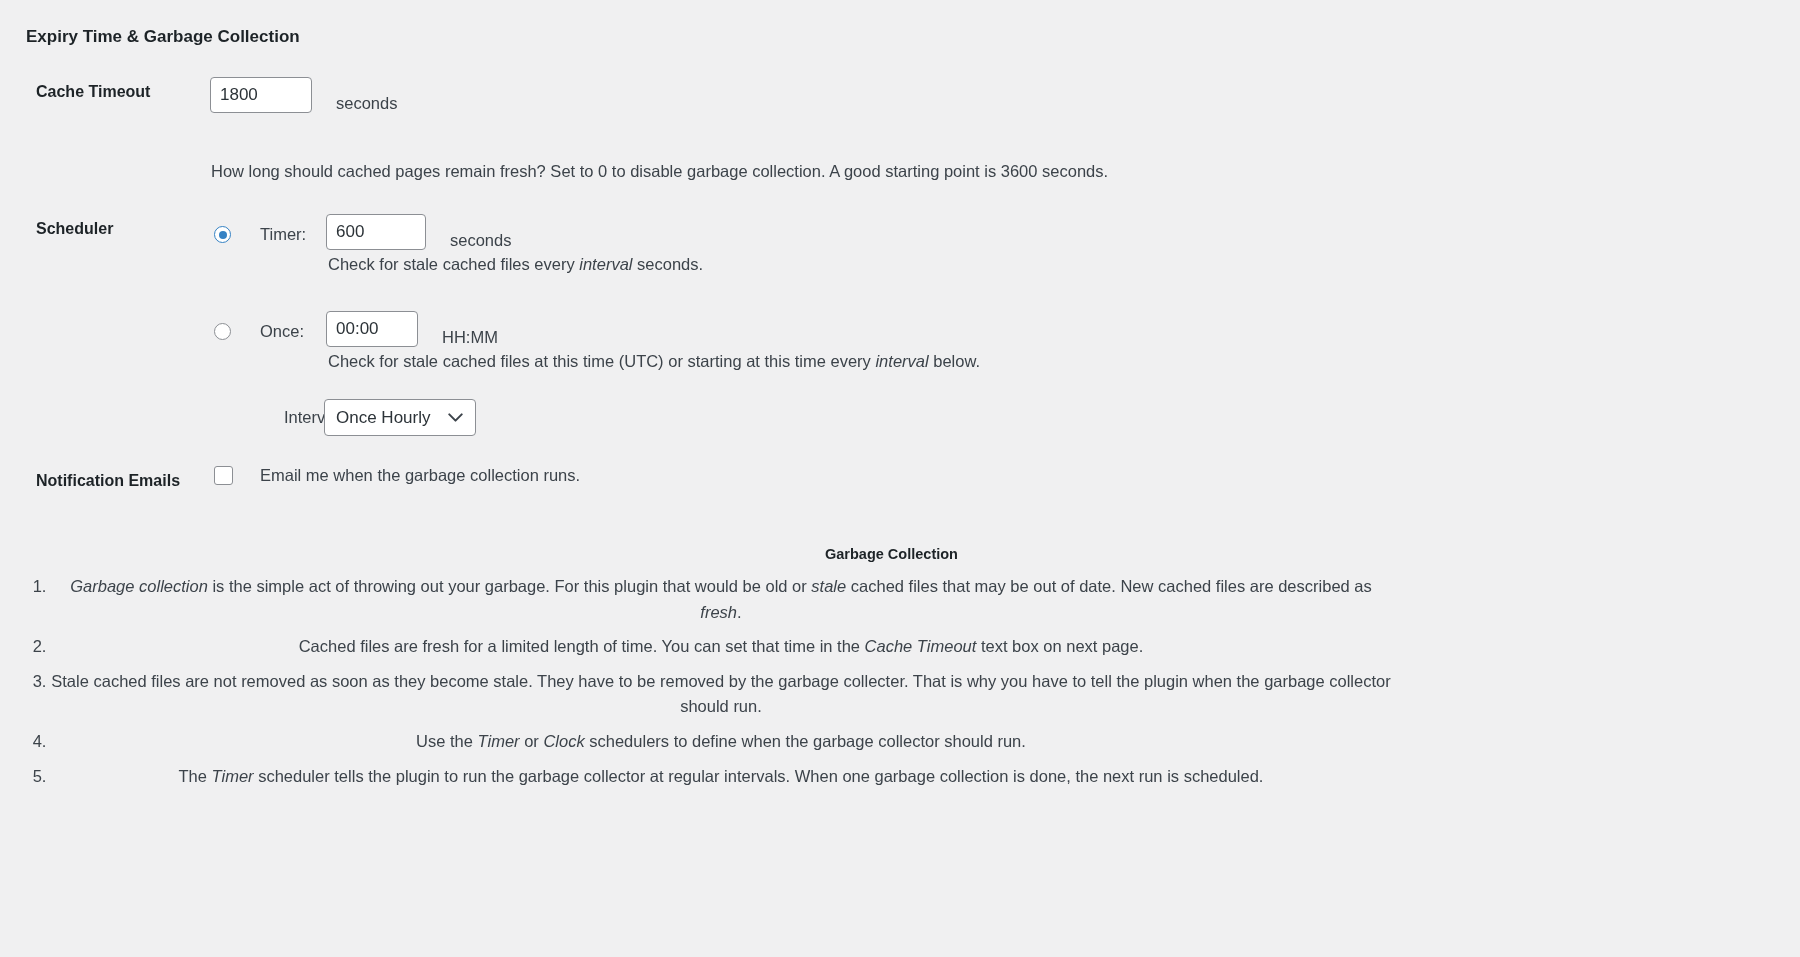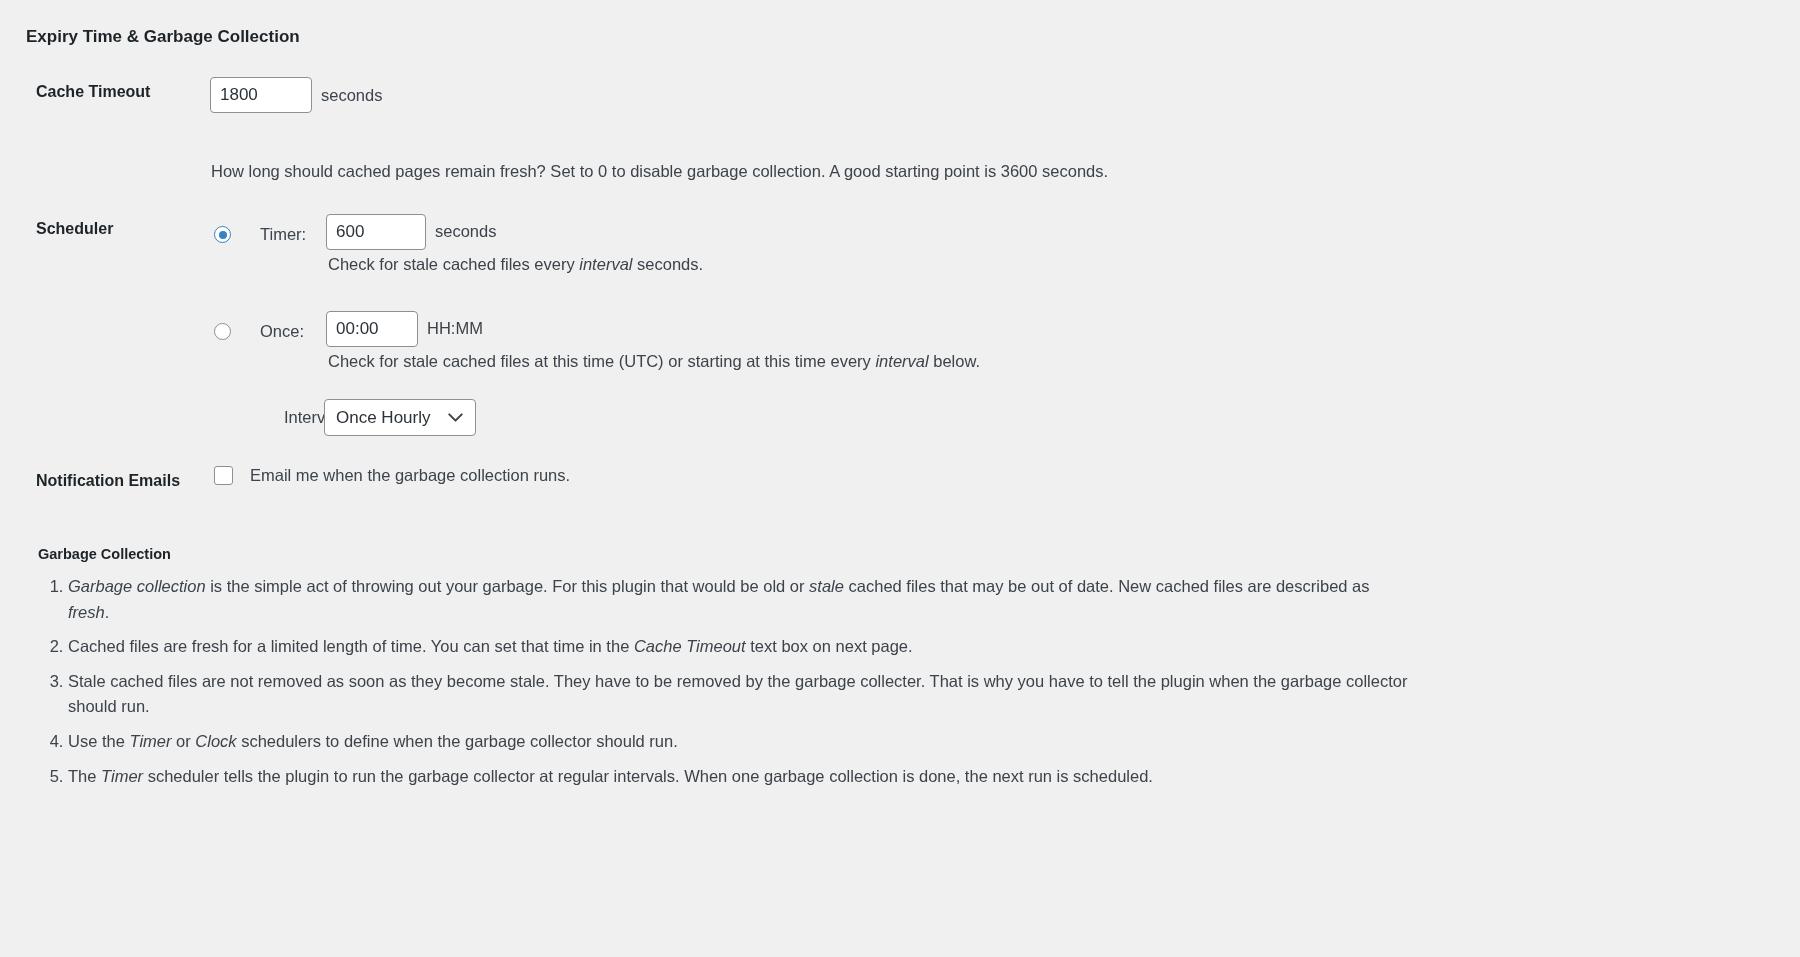--- a/index.html
+++ b/index.html
@@ -72,22 +72,22 @@
   .form-table > tbody > tr > td {
     vertical-align: top;
     padding: 15px 10px 15px 10px;
   }
 
   .row-cache-timeout th { padding-top: 22px; }
   .row-cache-timeout td { padding-top: 12px; }
 
   .inline-field {
     display: flex;
-    align-items: center;
-    gap: 9px;
+    align-items: flex-end;
+    gap: 24px;
   }
   input[type="text"].txt {
     font-family: "Liberation Sans", sans-serif;
     font-size: 17px;
     color: #2c3338;
     background: #fff;
     border: 1px solid #8c8f94;
     border-radius: 4px;
     padding: 7px 9px;
     box-shadow: 0 0 0 transparent;
@@ -228,21 +228,21 @@
     display: block;
     line-height: 0;
   }
 
   
   .row-notify th { padding-top: 14px; }
   .row-notify td { padding-top: 12px; }
   .check-line {
     display: flex;
     align-items: center;
-    gap: 17px;
+    gap: 27px;
     padding-left: 4px;
   }
   .checkbox {
     -webkit-appearance: none;
     appearance: none;
     width: 19px;
     height: 19px;
     border: 1px solid #8c8f94;
     border-radius: 3px;
     background: #fff;
@@ -251,22 +251,23 @@
     cursor: pointer;
     box-sizing: border-box;
   }
   .check-text {
     font-size: 16.5px;
     color: #3c434a;
   }
 
   
   .gc-wrap {
-    margin: 34px 0 0 38px;
+    margin: 34px 0 0 21px;
     padding-right: 30px;
+    text-align: center;
   }
   .gc-title {
     font-size: 14.5px;
     font-weight: bold;
     color: #1d2327;
     margin: 0 0 12px 0;
   }
   ol.gc-list {
     margin: 0;
     padding-left: 30px;

